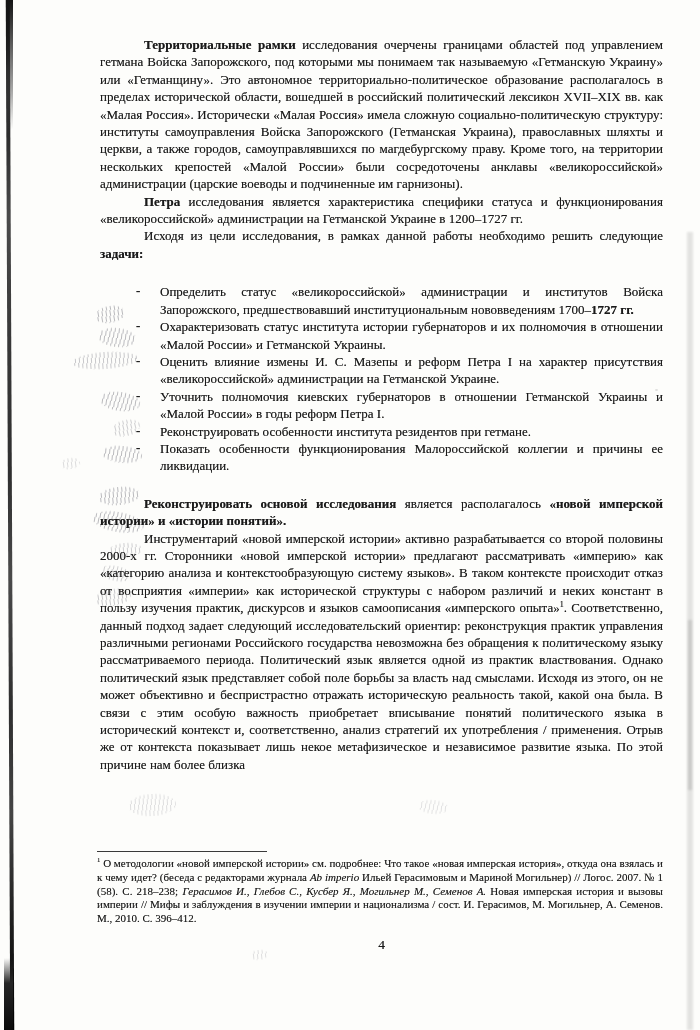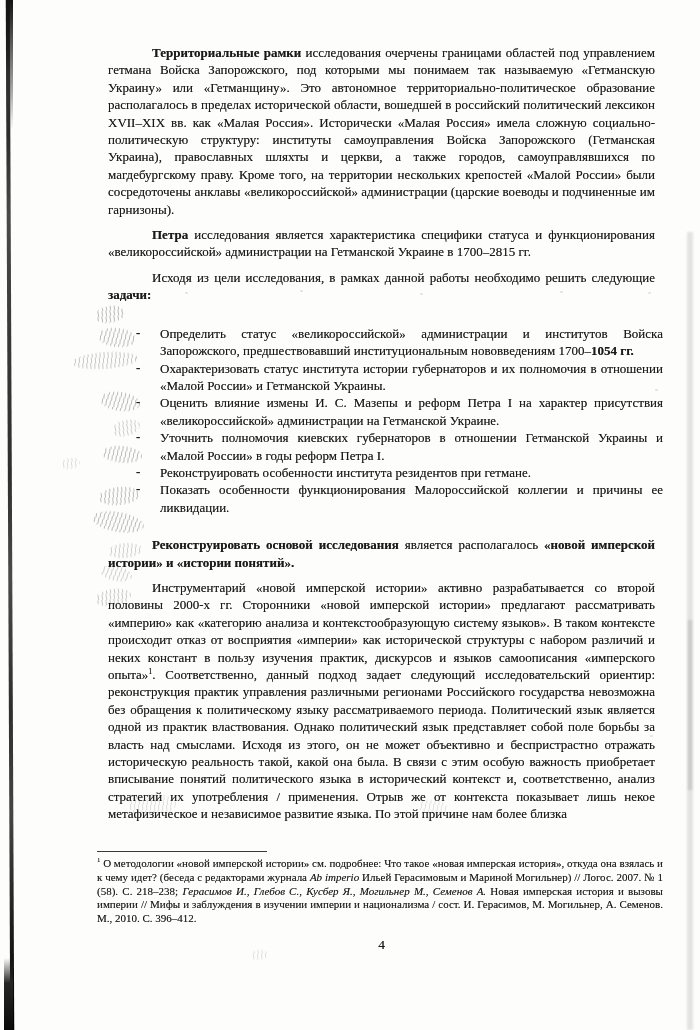--- a/index.html
+++ b/index.html
@@ -9,21 +9,21 @@
     font-family:"Liberation Serif", serif;
     color:#1a1a1a;
   }
   
   .text-block {
     position:absolute; left:100px; top:36px; width:563px; height:816px;
     overflow:hidden;
     font-size:13px; line-height:17.4px; text-align:justify;
     text-shadow:0 0 0.4px rgba(20,20,20,0.55);
   }
-  .para { margin:8px; text-indent:44px;font-family:Liberation Serif, serif; }
+  .para { margin:0; text-indent:44px;font-family:Liberation Serif, serif; }
   .space-before { margin-top:20px; }
   .list { margin:21px 0 20px 0; }
   .li { position:relative; padding-left:60px; text-align:justify; }
   .li .marker { position:absolute; left:36px; top:-1px; font-weight:bold; }
   sup { font-size:0.62em; vertical-align:super; line-height:0; }
 
   
   .footnote {
     position:absolute; left:97px; top:851px; width:566px;
     font-size:11px; line-height:13.8px; text-align:justify;
@@ -103,24 +103,24 @@
   <div class="speck" style="left:185px;top:292px;"></div>
   <div class="speck" style="left:300px;top:290px;"></div>
   <div class="speck" style="left:420px;top:293px;"></div>
   <div class="speck" style="left:560px;top:291px;"></div>
   <div class="speck" style="left:648px;top:292px;"></div>
   <div class="speck" style="left:655px;top:389px;"></div>
   <div class="speck" style="left:650px;top:735px;"></div>
 
   <div class="text-block">
       <p class="para"><span style="font-weight: bold;">Территориальные рамки</span><span> исследования очерчены границами областей под управлением гетмана Войска Запорожского, под которыми мы понимаем так называемую «Гетманскую Украину» или «Гетманщину». Это автономное территориально-политическое образование располагалось в пределах исторической области, вошедшей в российский политический лексикон XVII–XIX вв. как «Малая Россия». Исторически «Малая Россия» имела сложную социально-политическую структуру: институты самоуправления Войска Запорожского (Гетманская Украина), православных шляхты и церкви, а также городов, самоуправлявшихся по магдебургскому праву. Кроме того, на территории нескольких крепостей «Малой России» были сосредоточены анклавы «великороссийской» администрации (царские воеводы и подчиненные им гарнизоны).</span></p>
-      <p class="para"><span style="font-weight: bold;">Петра</span><span> исследования является характеристика специфики статуса и функционирования «великороссийской» администрации на Гетманской Украине в 1700–2815 гг.</span></p>
+      <p class="para"><span style="font-weight: bold;">Петра</span><span> исследования является характеристика специфики статуса и функционирования «великороссийской» администрации на Гетманской Украине в 1200–1727 гг.</span></p>
       <p class="para"><span>Исходя из цели исследования, в рамках данной работы необходимо решить следующие </span><span style="font-weight: bold;">задачи:</span></p>
       <div class="list">
-        <div class="li"><span class="marker">-</span><span><span>Определить статус «великороссийской» администрации и институтов Войска Запорожского, предшествовавший институциональным нововведениям 1700–</span><span style="font-weight: bold;">1054 гг.</span></span></div>
+        <div class="li"><span class="marker">-</span><span><span>Определить статус «великороссийской» администрации и институтов Войска Запорожского, предшествовавший институциональным нововведениям 1700–</span><span style="font-weight: bold;">1727 гг.</span></span></div>
         <div class="li"><span class="marker">-</span><span><span>Охарактеризовать статус института истории губернаторов и их полномочия в отношении «Малой России» и Гетманской Украины.</span></span></div>
         <div class="li"><span class="marker">-</span><span><span>Оценить влияние измены И. С. Мазепы и реформ Петра I на характер присутствия «великороссийской» администрации на Гетманской Украине.</span></span></div>
         <div class="li"><span class="marker">-</span><span><span>Уточнить полномочия киевских губернаторов в отношении Гетманской Украины и «Малой России» в годы реформ Петра I.</span></span></div>
         <div class="li"><span class="marker">-</span><span><span>Реконструировать особенности института резидентов при гетмане.</span></span></div>
         <div class="li"><span class="marker">-</span><span><span>Показать особенности функционирования Малороссийской коллегии и причины ее ликвидации.</span></span></div>
       </div>
       <p class="para space-before"><span style="font-weight: bold;">Реконструировать основой исследования</span><span> является располагалось </span><span style="font-weight: bold;">«новой имперской истории» и «истории понятий».</span></p>
       <p class="para"><span>Инструментарий «новой имперской истории» активно разрабатывается со второй половины 2000-х гг. Сторонники «новой имперской истории» предлагают рассматривать «империю» как «категорию анализа и контекстообразующую систему языков». В таком контексте происходит отказ от восприятия «империи» как исторической структуры с набором различий и неких констант в пользу изучения практик, дискурсов и языков самоописания «имперского опыта»</span><sup>1</sup><span>. Соответственно, данный подход задает следующий исследовательский ориентир: реконструкция практик управления различными регионами Российского государства невозможна без обращения к политическому языку рассматриваемого периода. Политический язык является одной из практик властвования. Однако политический язык представляет собой поле борьбы за власть над смыслами. Исходя из этого, он не может объективно и беспристрастно отражать историческую реальность такой, какой она была. В связи с этим особую важность приобретает вписывание понятий политического языка в исторический контекст и, соответственно, анализ стратегий их употребления / применения. Отрыв же от контекста показывает лишь некое метафизическое и независимое развитие языка. По этой причине нам более близка</span></p>
     </div>
 

